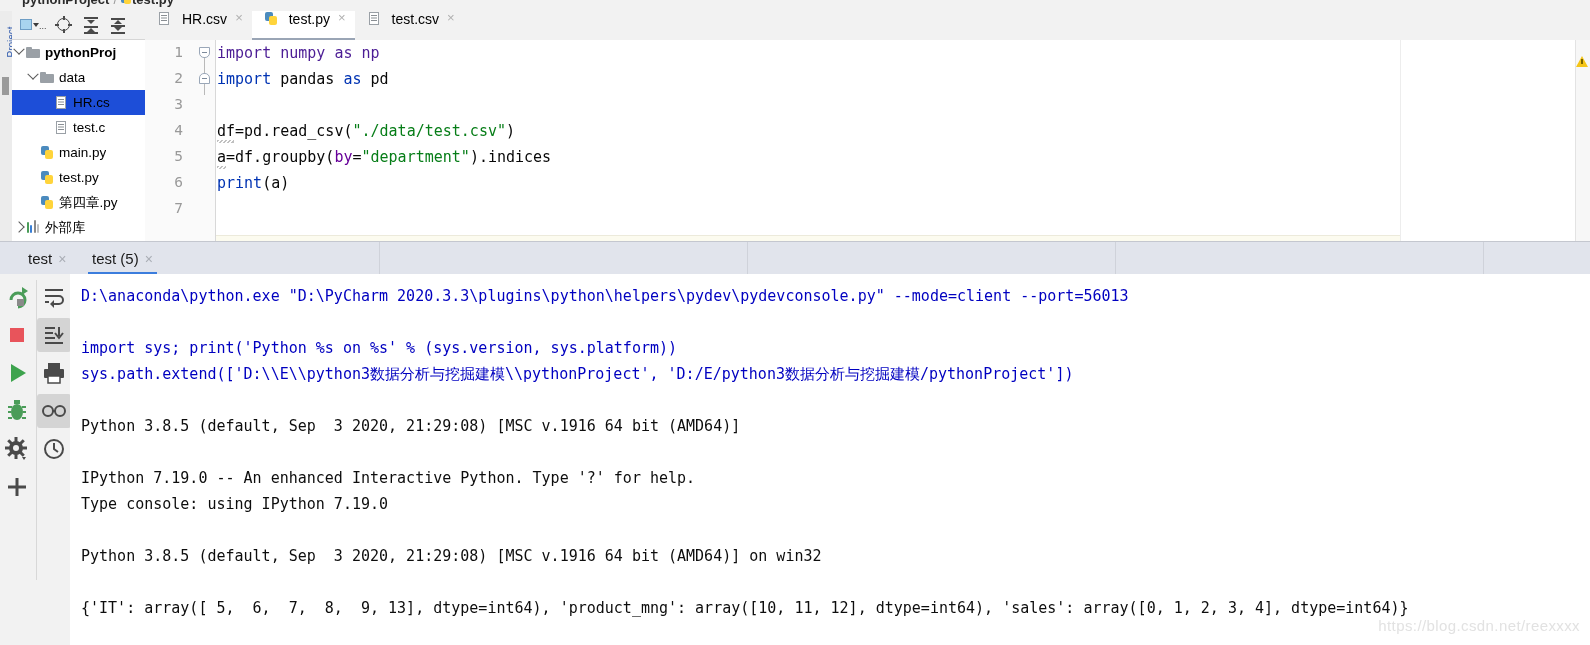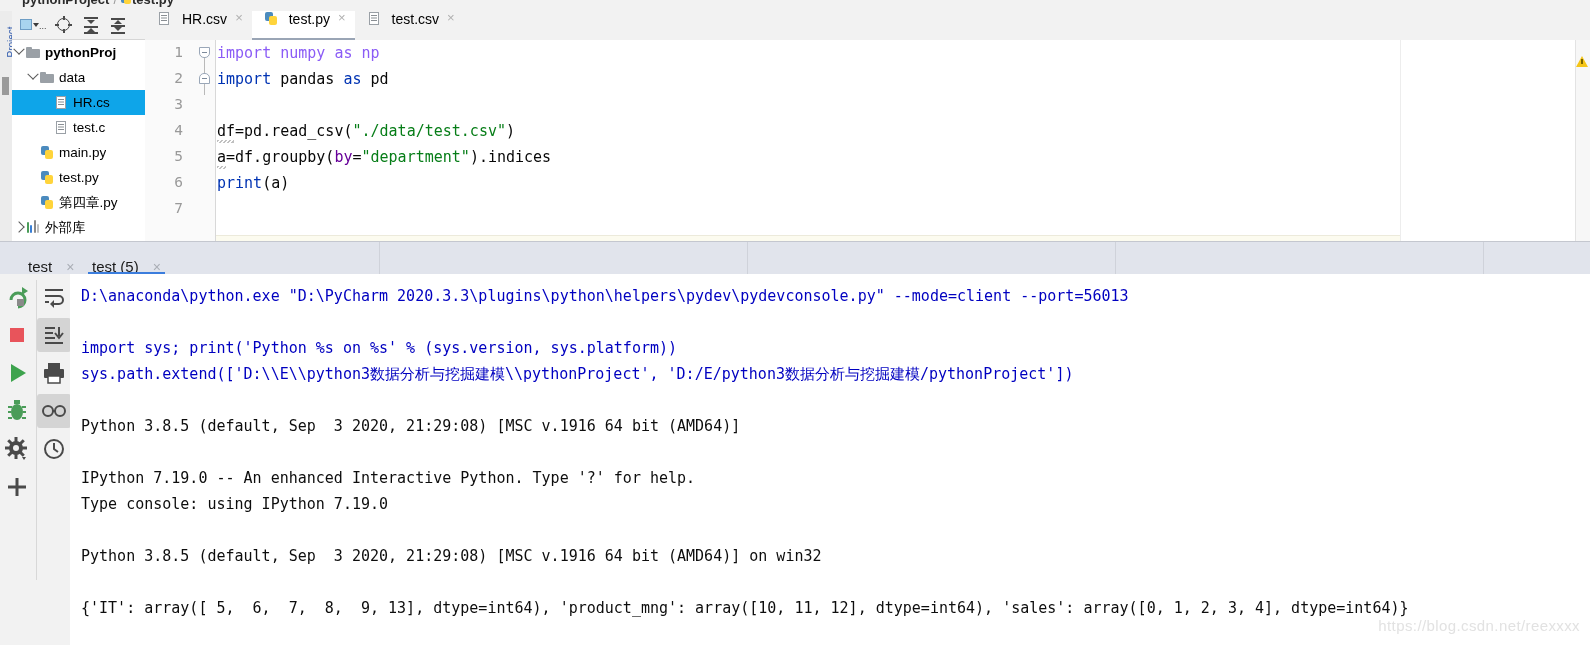--- a/index.html
+++ b/index.html
@@ -65,21 +65,21 @@
   .ico-exp .tri{position:absolute;left:5px;width:0;height:0;border-left:4px solid transparent;border-right:4px solid transparent;}
   
   .ico-col .bar{position:absolute;background:#4a4a4a;height:1.6px;}
   .ico-col .tri{position:absolute;left:5px;width:0;height:0;border-left:4px solid transparent;border-right:4px solid transparent;}
 
   .tree{position:absolute;left:0;top:29px;width:133px;height:201px;overflow:hidden;}
   .tree-row{
     position:relative;height:25px;display:flex;align-items:center;
     white-space:nowrap;font-size:13.5px;color:#000;cursor:default;
   }
-  .tree-row.sel{background:#0ea5e9;}
+  .tree-row.sel{background:#1d4ed8;}
   .tw{display:inline-block;width:13px;text-align:center;color:#5a5a5a;font-size:10px;flex:none;}
   .tw.none{visibility:hidden;}
   .chev-d{display:inline-block;width:7px;height:7px;border-right:1.6px solid #5a5a5a;border-bottom:1.6px solid #5a5a5a;transform:rotate(45deg) translate(-2px,-2px);}
   .chev-r{display:inline-block;width:7px;height:7px;border-right:1.6px solid #5a5a5a;border-bottom:1.6px solid #5a5a5a;transform:rotate(-45deg) translate(0px,0px);}
   .ti{display:inline-block;width:17px;height:15px;position:relative;flex:none;margin-right:3px;}
   .ti-folder::before{content:"";position:absolute;left:1px;top:4px;width:14px;height:9px;background:#9aa0a6;border-radius:1px;}
   .ti-folder::after{content:"";position:absolute;left:1px;top:1.5px;width:6px;height:3px;background:#9aa0a6;border-radius:1px 1px 0 0;}
   .ti-csv::before{content:"";position:absolute;left:3px;top:1px;width:10px;height:13px;background:#ffffff;border:1px solid #9aa0a6;box-sizing:border-box;}
   .ti-csv::after{content:"";position:absolute;left:5px;top:4px;width:6px;height:1px;background:#8a8f94;
      box-shadow:0 2.5px 0 #8a8f94, 0 5px 0 #8a8f94;}
@@ -119,41 +119,41 @@
   }
   .curline{position:absolute;left:0;top:196px;width:1255px;height:26px;background:#fcfbef;}
   .curline-b{position:absolute;left:0;top:195px;width:1255px;height:1px;background:#eceadb;}
   .code{
     position:absolute;left:72px;top:0;width:1200px;height:201px;
     font-family:"DejaVu Sans Mono", monospace;font-size:15px;line-height:26px;
     white-space:pre;
   }
   .code .ln{position:absolute;left:0;white-space:pre;}
   .kw{color:#0033b3;}
-  .gray{color:#8b5cf6;}
+  .gray{color:#4c1d95;}
   .str{color:#067d17;}
   .param{color:#660099;}
   .plain{color:#080808;}
   .squiggle{position:absolute;height:3px;background:
      repeating-linear-gradient(135deg,#c0c0c0 0 1.5px,transparent 1.5px 3px);}
   .edit-right-gutter{position:absolute;right:0;top:0;width:14px;height:201px;background:#f7f7f7;border-left:1px solid #e3e3e3;}
   .warn-tri{position:absolute;right:2px;top:16px;width:0;height:0;
      border-left:6px solid transparent;border-right:6px solid transparent;border-bottom:11px solid #f5c518;}
   .warn-tri::after{content:"";position:absolute;left:-1px;top:3px;width:2px;height:5px;background:#7a6400;}
   .edit-vline{position:absolute;left:1255px;top:0;width:1px;height:201px;background:#ededed;}
 
   
   .console-wrap{position:absolute;left:0;top:241px;width:1590px;height:404px;background:#fff;}
   .console-tabbar{
     position:absolute;left:0;top:0;width:1590px;height:33px;
     background:#e1e4ec;border-top:1px solid #c4c7cf;
   }
   .ctb-seg{position:absolute;top:0;height:33px;border-right:1px solid #cfd2da;box-sizing:border-box;}
   .ctab{
-    position:absolute;top:0;height:33px;display:flex;align-items:flex-end;gap:14px;
+    position:absolute;top:0;height:33px;display:flex;align-items:center;gap:6px;
     font-size:15px;color:#1a1a1a;cursor:default;padding:0 4px;
   }
   .ctab .x{color:#a9adb5;font-size:14px;}
   .ctab.active::after{content:"";position:absolute;left:0;right:0;bottom:0;height:3px;background:#3b7ddd;}
 
   .console-side{position:absolute;left:0;top:33px;width:70px;height:371px;background:#f2f2f2;}
   .cs-col{position:absolute;top:6px;width:34px;}
   .cs-col.a{left:0;}
   .cs-col.b{left:36px;border-left:1px solid #d8d8d8;height:300px;}
   .cs-btn{position:relative;width:34px;height:34px;margin-bottom:4px;cursor:default;}

